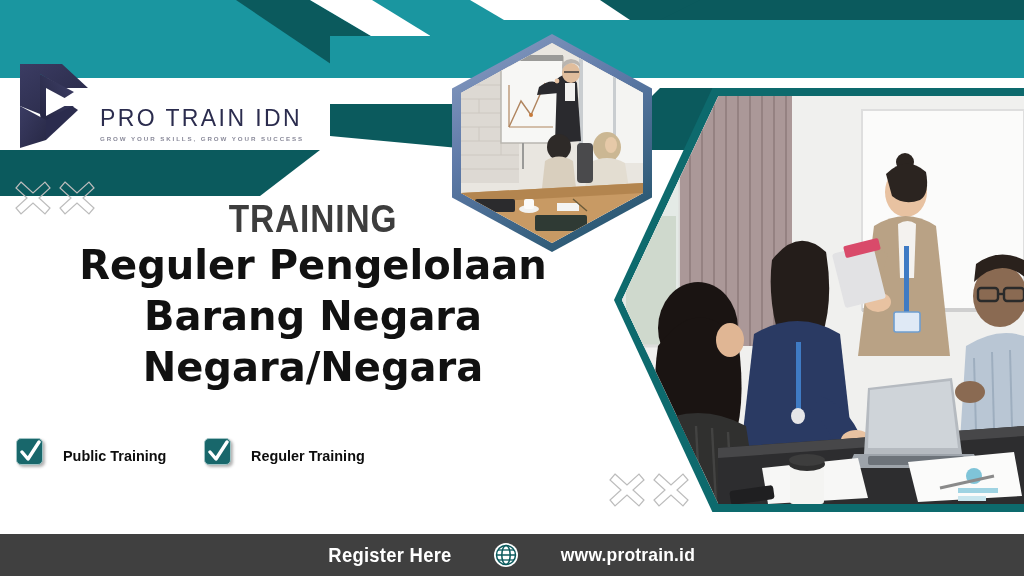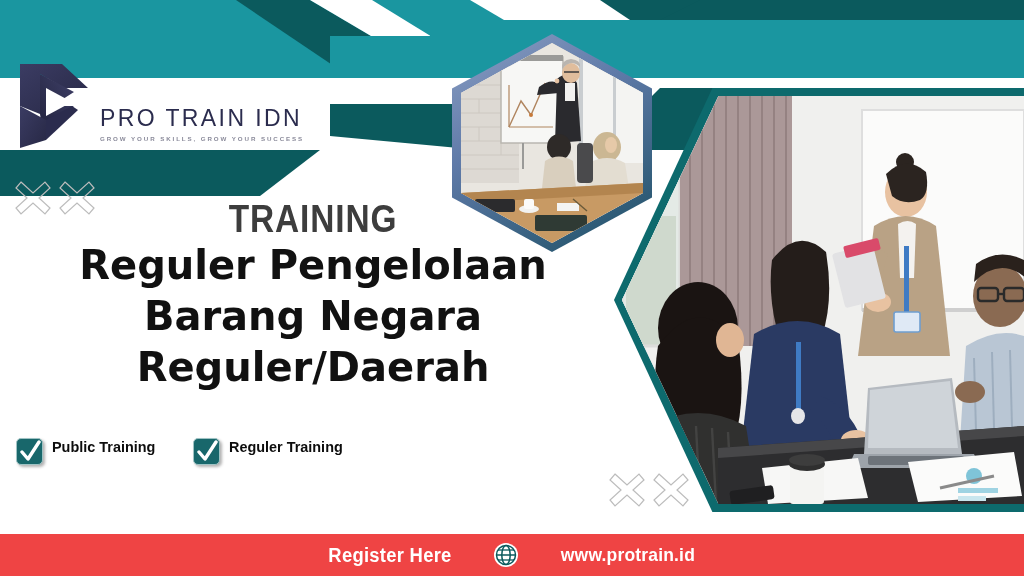--- a/index.html
+++ b/index.html
@@ -58,21 +58,21 @@
     font-size:40px; font-weight:bold; color:#111111;
     line-height:1.28; white-space:nowrap;
     font-family:"DejaVu Sans", sans-serif;
   }
 
   
   .check-row {
     position:absolute; left:16px; top:438px;
     display:flex; align-items:center; gap:30px;
   }
-  .check-item { display:flex; align-items:flex-start; gap:9px; }
+  .check-item { display:flex; align-items:flex-end; gap:20px; }
   .check-box {
     width:27px; height:27px; flex:none;
     background:#18676b; border-radius:5px;
     border:1.5px solid #9fc3c4;
     box-shadow:2px 2px 3px rgba(0,0,0,0.30);
     position:relative;
   }
   .check-box svg { position:absolute; left:2px; top:1px; }
   .check-label {
     font-size:15.5px; font-weight:bold; color:#0d0d0d;
@@ -108,21 +108,21 @@
     position:absolute; left:8px; top:8px;
     width:402px; height:408px;
     clip-path:polygon(24% 0%, 100% 0%, 100% 100%, 24% 100%, 0% 50%);
     overflow:hidden; background:#cfd6dc;
   }
 
   
   .footer {
     position:absolute; left:0; bottom:0;
     width:1024px; height:42px;
-    background:#ef4444;
+    background:#404040;
     display:flex; align-items:center; justify-content:center; gap:36px;
   }
   .footer .reg {
     font-size:20px; font-weight:bold; color:#ffffff;
     letter-spacing:0.3px;
     transform:scaleX(0.92); transform-origin:center;
   }
   .footer .site {
     font-size:19px; font-weight:bold; color:#ffffff;
     letter-spacing:0.2px;
@@ -213,21 +213,21 @@
     </svg>
     <svg width="38" height="36" viewBox="0 0 38 36">
       <path d="M7,2 L19,13 L31,2 L36,8 L25,18 L36,28 L31,34 L19,23 L7,34 L2,28 L13,18 L2,8 Z" fill="none" stroke="#bcbcbc" stroke-width="1.2"></path>
     </svg>
   </div>
 
   <div class="headline">
     <div class="kicker">TRAINING</div>
     <div class="line">Reguler Pengelolaan</div>
     <div class="line">Barang Negara</div>
-    <div class="line">Reguler/Daerah</div>
+    <div class="line">Negara/Negara</div>
   </div>
 
   <div class="check-row">
     <div class="check-item">
       <span class="check-box">
         <svg width="23" height="25" viewBox="0 0 23 25">
           <path d="M3,12 L9,19 L20,2" fill="none" stroke="#ffffff" stroke-width="3.4" stroke-linecap="round" stroke-linejoin="round"></path>
         </svg>
       </span>
       <span class="check-label">Public Training</span>

